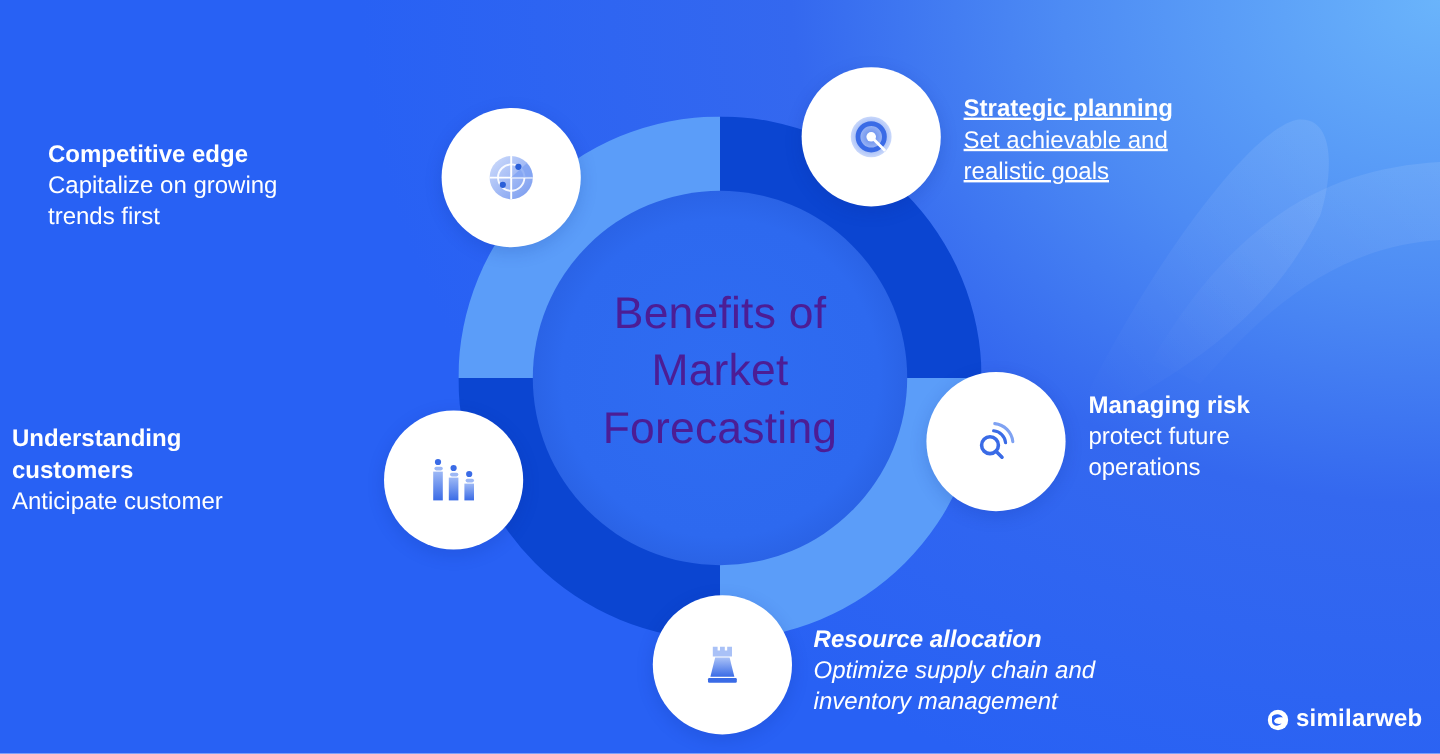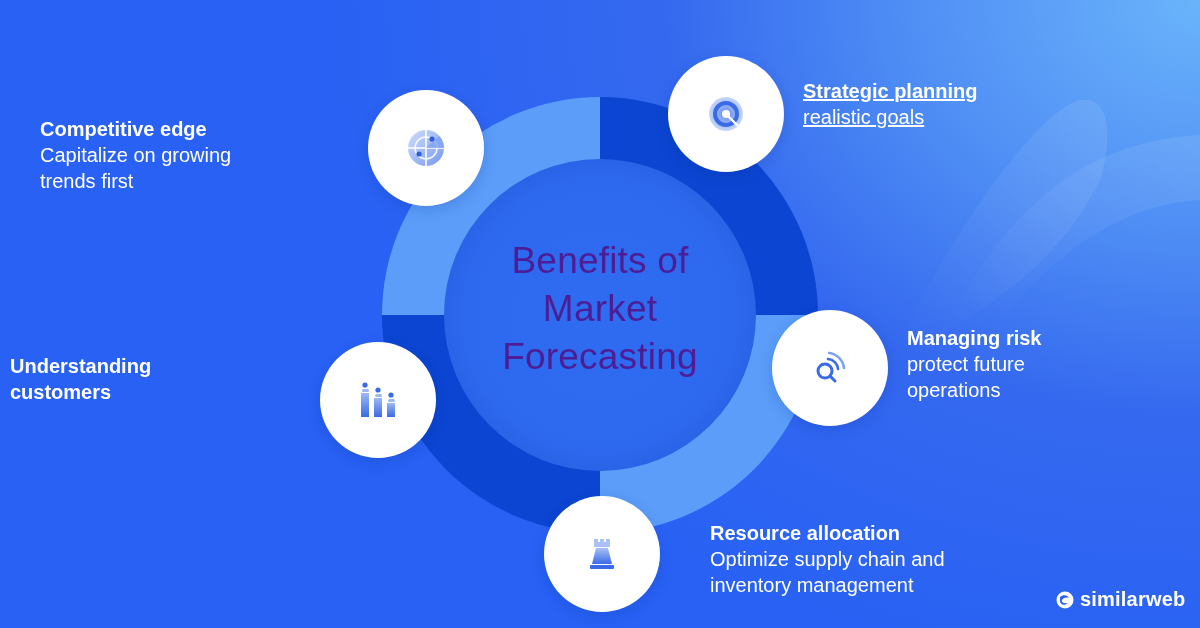--- a/index.html
+++ b/index.html
@@ -181,35 +181,37 @@
 </div>
 
 <div class="label right-align" style="left:40px; top:116px; width:303px;">
   <span class="title">Competitive edge</span>
   <span class="desc">Capitalize on growing</span>
   <span class="desc">trends first</span>
 </div>
 
 <div class="label" style="left:803px; top:78px; width:260px;text-decoration:underline;">
   <span class="title">Strategic planning</span>
+  <span class="desc">Set achievable and</span>
   <span class="desc">realistic goals</span>
 </div>
 
 <div class="label" style="left:907px; top:325px; width:240px;">
   <span class="title">Managing risk</span>
   <span class="desc">protect future</span>
   <span class="desc">operations</span>
 </div>
 
 <div class="label right-align" style="left:10px; top:353px; width:286px;">
   <span class="title">Understanding</span>
   <span class="title">customers</span>
-</div>
-
-<div class="label" style="left:710px; top:520px; width:300px;">
+  <span class="desc">Anticipate customer</span>
+</div>
+
+<div class="label" style="left:678px; top:520px; width:300px;font-style:italic;">
   <span class="title">Resource allocation</span>
   <span class="desc">Optimize supply chain and</span>
   <span class="desc">inventory management</span>
 </div>
 
 <div class="brand">
   <svg width="18" height="18" viewBox="0 0 18 18">
     <circle cx="9" cy="9" r="8.5" fill="#ffffff"></circle>
     <path d="M4 6 C 7 3, 12 4, 13 7 C 10 6, 7 7, 6 9 C 5 11, 8 13, 12 12 C 9 15, 4 14, 4 10 Z" fill="#2861f4"></path>
   </svg>

